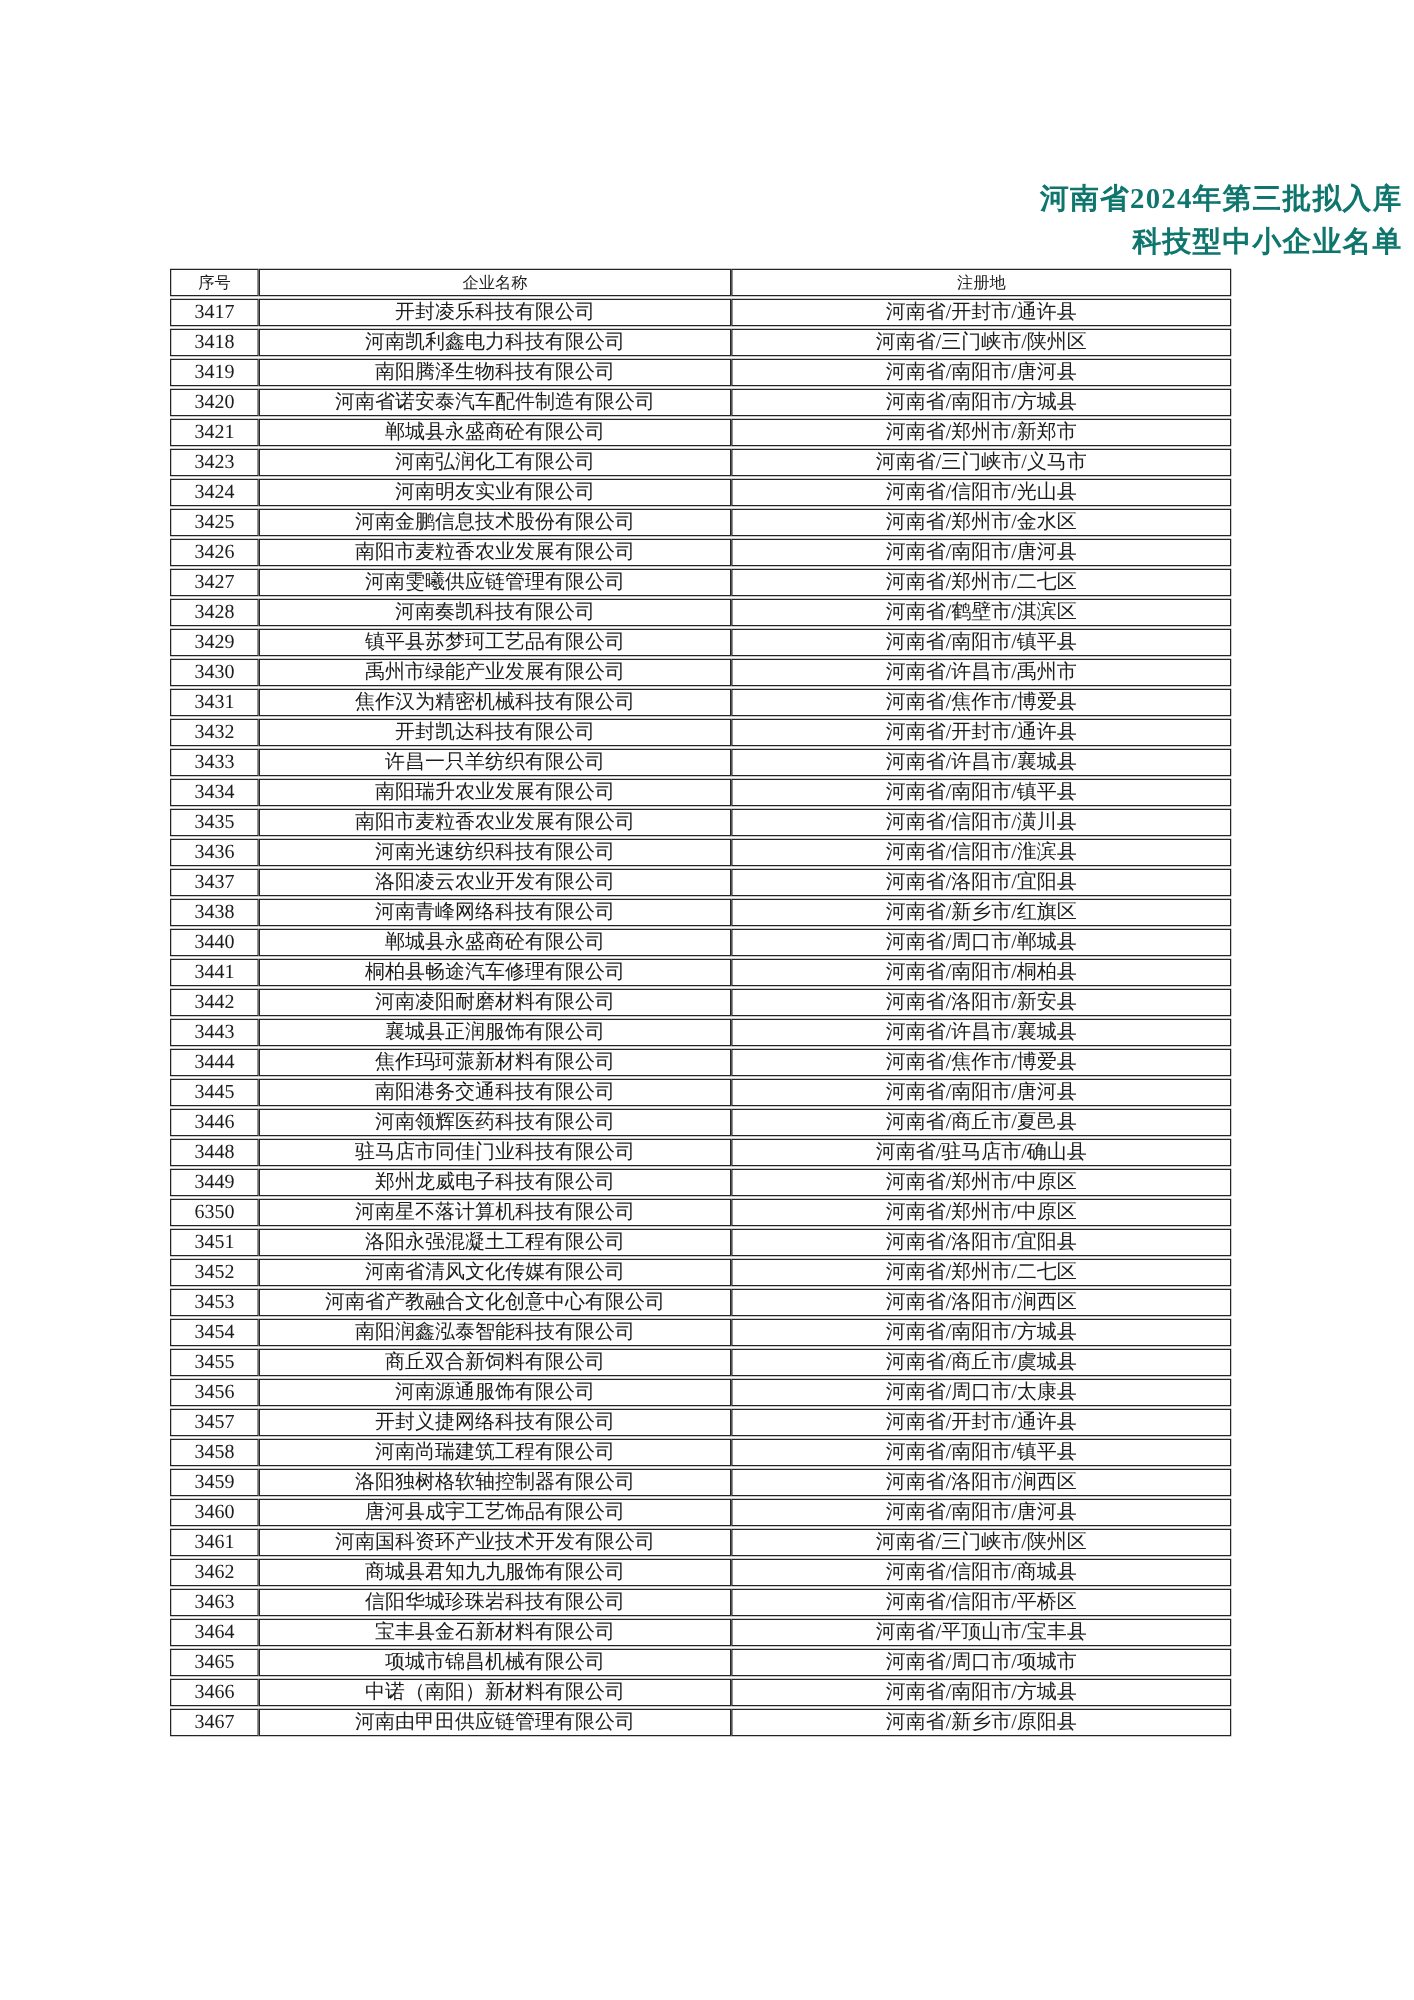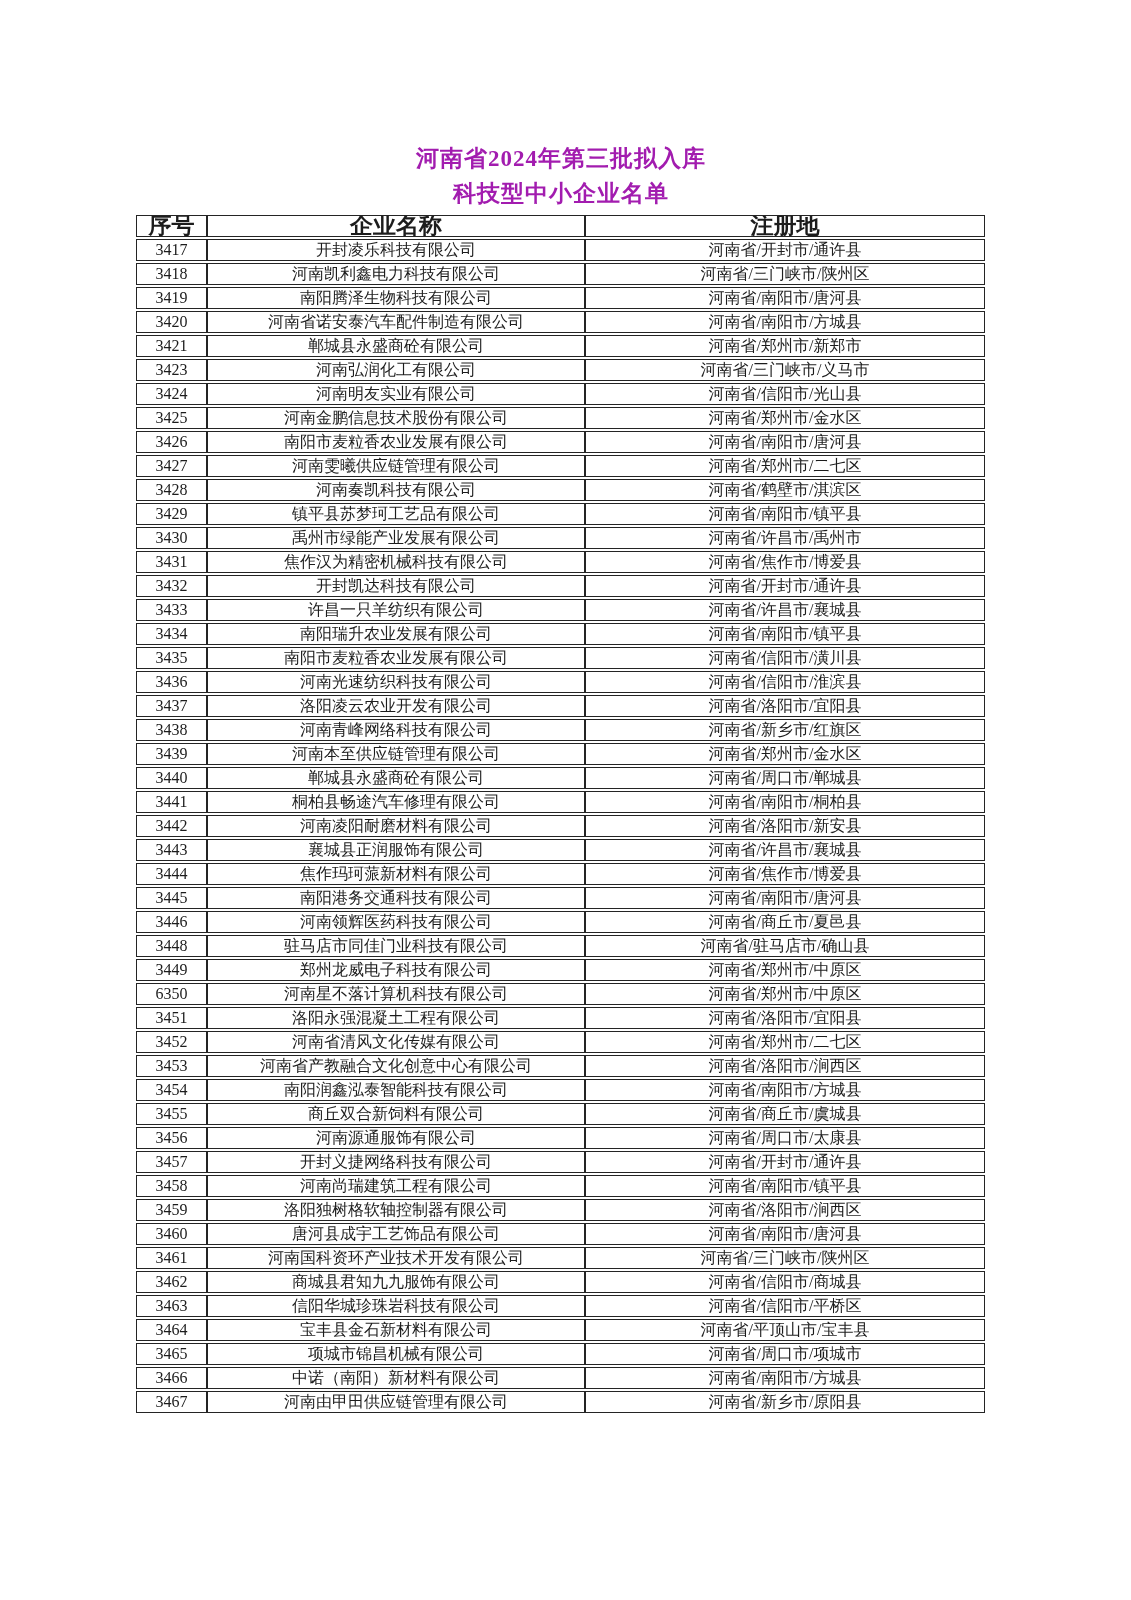--- a/index.html
+++ b/index.html
@@ -14,25 +14,25 @@
     background: #ffffff;
     overflow: hidden;
     font-family: "Liberation Serif", "DejaVu Serif", serif;
     color: #1c1c1c;
   }
   .title {
     position: absolute;
     top: 141px;
     left: 0;
     width: 1122px;
-    text-align: center;
+    text-align: right;
     font-weight: bold;
     font-size: 23px;
     line-height: 35px;
-    color: #a21caf;
+    color: #0f766e;
     letter-spacing: 1px;
   }
   table.company-table {
     position: absolute;
     left: 136px;
     top: 213px;
     width: 849px;
     table-layout: fixed;
     border-collapse: separate;
     border-spacing: 0 2px;
@@ -43,22 +43,22 @@
     height: 20px;
     line-height: 20px;
     padding: 0;
     text-align: center;
     vertical-align: middle;
     overflow: hidden;
     white-space: nowrap;
     background: #ffffff;
   }
   table.company-table th {
-    font-size: 23px;
-    font-weight: bold;
+    font-size: 13px;
+    font-weight: normal;
   }
   table.company-table td {
     font-size: 16px;
     font-weight: normal;
   }
 </style>
 </head>
 <body>
 
 <div class="page">
@@ -181,25 +181,20 @@
           <td>3437</td>
           <td>洛阳凌云农业开发有限公司</td>
           <td>河南省/洛阳市/宜阳县</td>
         </tr>
         <tr>
           <td>3438</td>
           <td>河南青峰网络科技有限公司</td>
           <td>河南省/新乡市/红旗区</td>
         </tr>
         <tr>
-          <td>3439</td>
-          <td>河南本至供应链管理有限公司</td>
-          <td>河南省/郑州市/金水区</td>
-        </tr>
-        <tr>
           <td>3440</td>
           <td>郸城县永盛商砼有限公司</td>
           <td>河南省/周口市/郸城县</td>
         </tr>
         <tr>
           <td>3441</td>
           <td>桐柏县畅途汽车修理有限公司</td>
           <td>河南省/南阳市/桐柏县</td>
         </tr>
         <tr>

